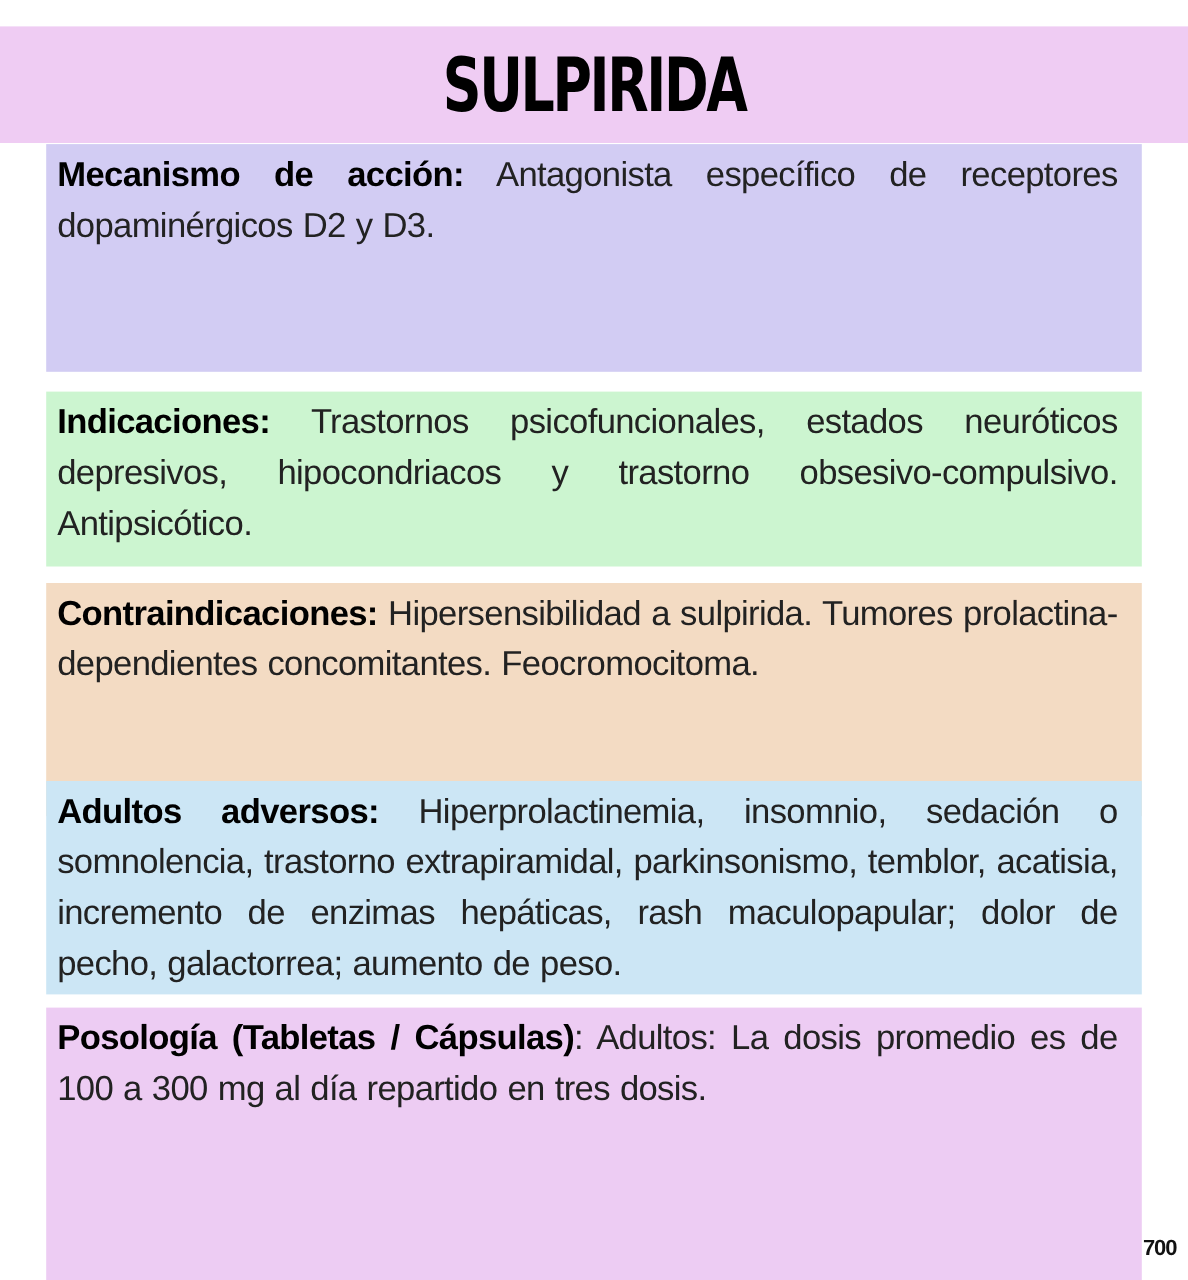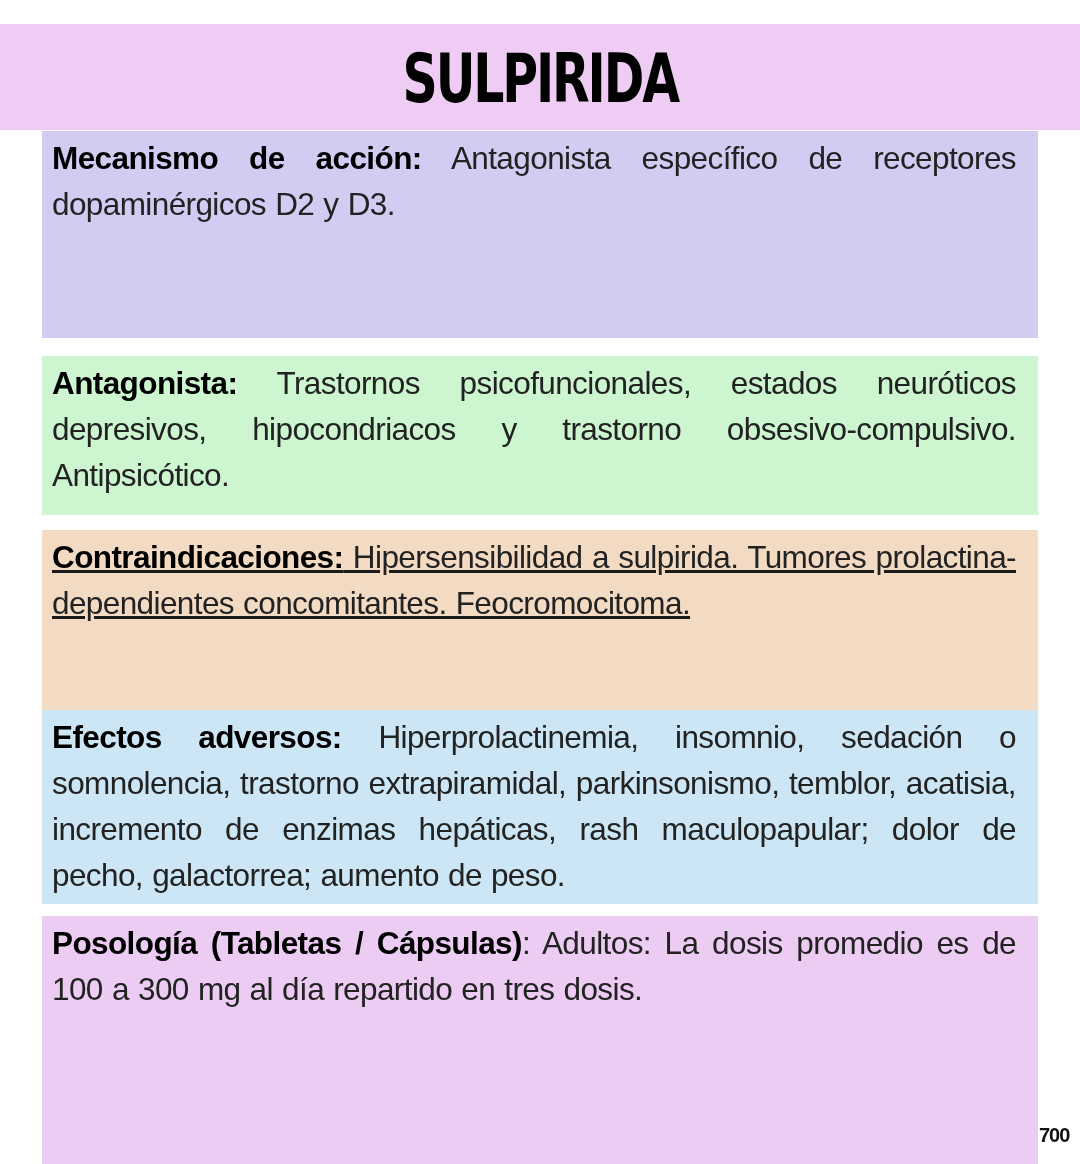--- a/index.html
+++ b/index.html
@@ -71,28 +71,28 @@
 
 <div class="header" style="background:#EFCCF3;">
   <div class="header-title">SULPIRIDA</div>
 </div>
 
 <div class="section" style="top:131px; height:207px; background:#D2CCF3;">
   <p class="section-text"><span class="section-label">Mecanismo de acción:</span><span> Antagonista específico de receptores dopaminérgicos D2 y D3.</span></p>
 </div>
 
 <div class="section" style="top:356px; height:159px; background:#CCF5D0;">
-  <p class="section-text"><span class="section-label">Antagonista:</span><span> Trastornos psicofuncionales, estados neuróticos depresivos, hipocondriacos y trastorno obsesivo-compulsivo. Antipsicótico.</span></p>
+  <p class="section-text"><span class="section-label">Indicaciones:</span><span> Trastornos psicofuncionales, estados neuróticos depresivos, hipocondriacos y trastorno obsesivo-compulsivo. Antipsicótico.</span></p>
 </div>
 
-<div class="section" style="top:530px; height:212px; background:#F3DBC3;text-decoration:underline;">
+<div class="section" style="top:530px; height:212px; background:#F3DBC3;">
   <p class="section-text"><span class="section-label">Contraindicaciones:</span><span> Hipersensibilidad a sulpirida. Tumores prolactina-dependientes concomitantes. Feocromocitoma.</span></p>
 </div>
 
 <div class="section" style="top:710px; height:194px; background:#CCE6F5;">
-  <p class="section-text"><span class="section-label">Efectos adversos:</span><span> Hiperprolactinemia, insomnio, sedación o somnolencia, trastorno extrapiramidal, parkinsonismo, temblor, acatisia, incremento de enzimas hepáticas, rash maculopapular; dolor de pecho, galactorrea; aumento de peso.</span></p>
+  <p class="section-text"><span class="section-label">Adultos adversos:</span><span> Hiperprolactinemia, insomnio, sedación o somnolencia, trastorno extrapiramidal, parkinsonismo, temblor, acatisia, incremento de enzimas hepáticas, rash maculopapular; dolor de pecho, galactorrea; aumento de peso.</span></p>
 </div>
 
 <div class="section" style="top:916px; height:276px; background:#EDCCF3;">
   <p class="section-text"><span class="section-label">Posología (Tabletas / Cápsulas)</span><span>: Adultos: La dosis promedio es de 100 a 300 mg al día repartido en tres dosis.</span></p>
 </div>
 
 <div class="page-number">700</div>
 
 </body></html>

